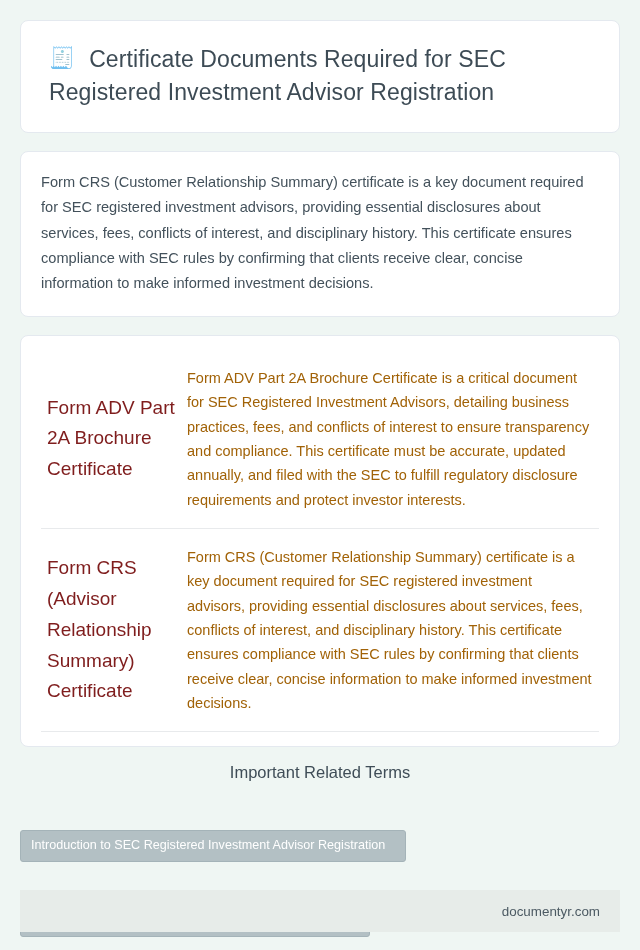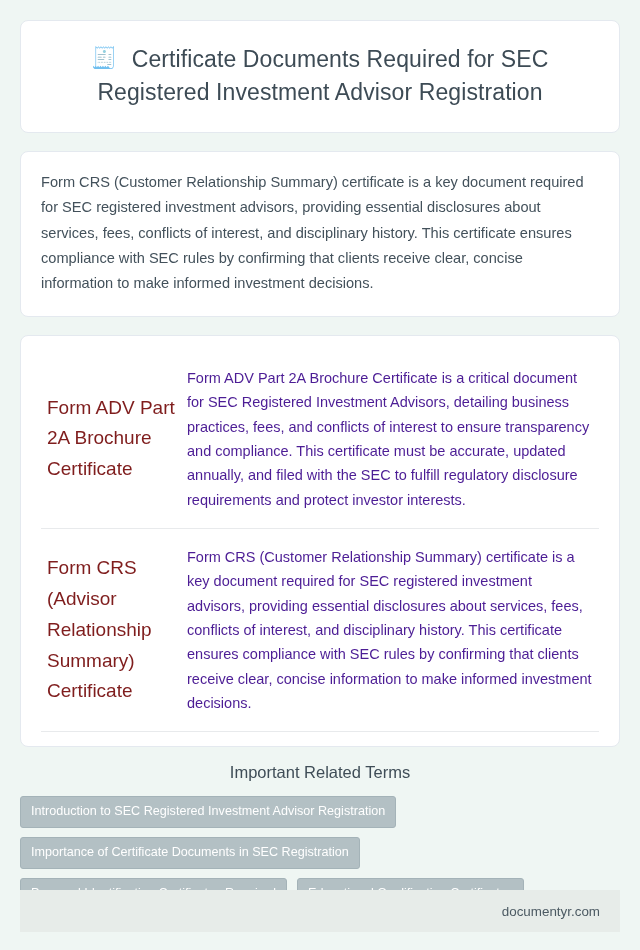--- a/index.html
+++ b/index.html
@@ -32,21 +32,20 @@
   }
 
   
   .title-card {
     padding: 22px 28px 24px 28px;
     margin-bottom: 18px;
   }
 
   .title-row {
     display: block;
-    text-align: center;
   }
 
   .title-text {
     font-size: 23px;
     line-height: 1.42;
     font-weight: 400;
     color: #3d4b55;
     letter-spacing: .1px;
   }
 
@@ -93,21 +92,21 @@
     font-size: 19px;
     line-height: 1.62;
     color: #7f1d1d;
     padding-right: 18px;
     padding-left: 18px;
   }
 
   td.desc-cell {
     font-size: 14.5px;
     line-height: 1.68;
-    color: #4c1d95;
+    color: #a16207;
     vertical-align: top;
     padding-left: 10px;
   }
 
   .see-more {
     text-align: center;
     font-size: 14.2px;
     font-style: italic;
     color: #48555e;
     padding: 16px 0 6px 0;
@@ -134,22 +133,23 @@
     width: 600px;
   }
 
   .chip {
     background: #b3c0c4;
     border: 1px solid #a4b3b8;
     border-radius: 3px;
     color: #ffffff;
     font-size: 12.6px;
     line-height: 1;
-    padding: 8px 10px 9px 10px;
+    padding: 8px 20px 9px 10px;
     white-space: nowrap;
+    margin-top: 34px;
   }
 
   
   .footer-bar {
     position: absolute;
     left: 20px;
     top: 890px;
     width: 600px;
     height: 42px;
     background: #e7ece9;

